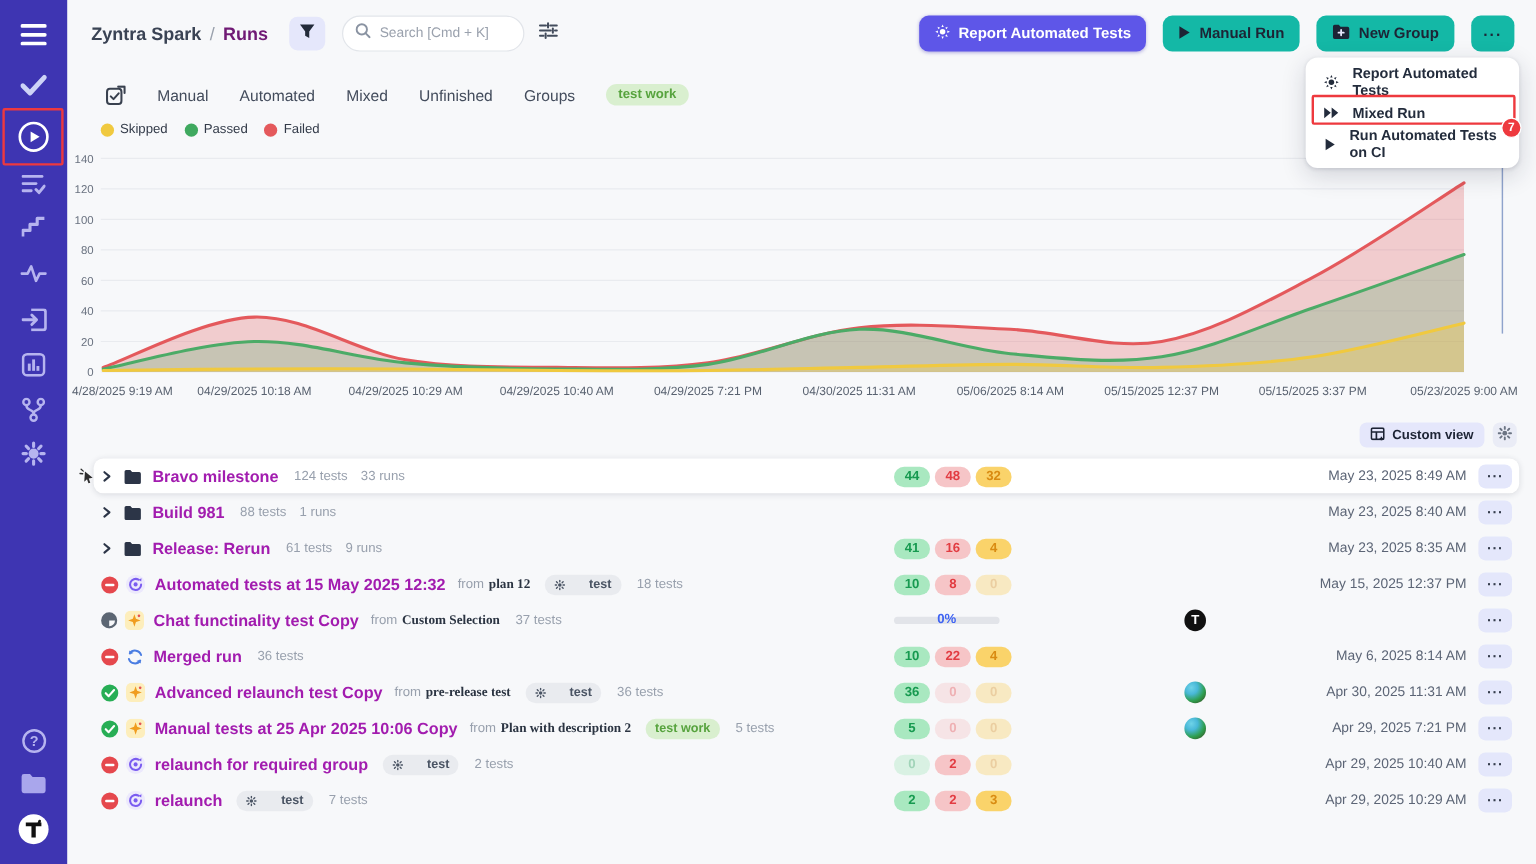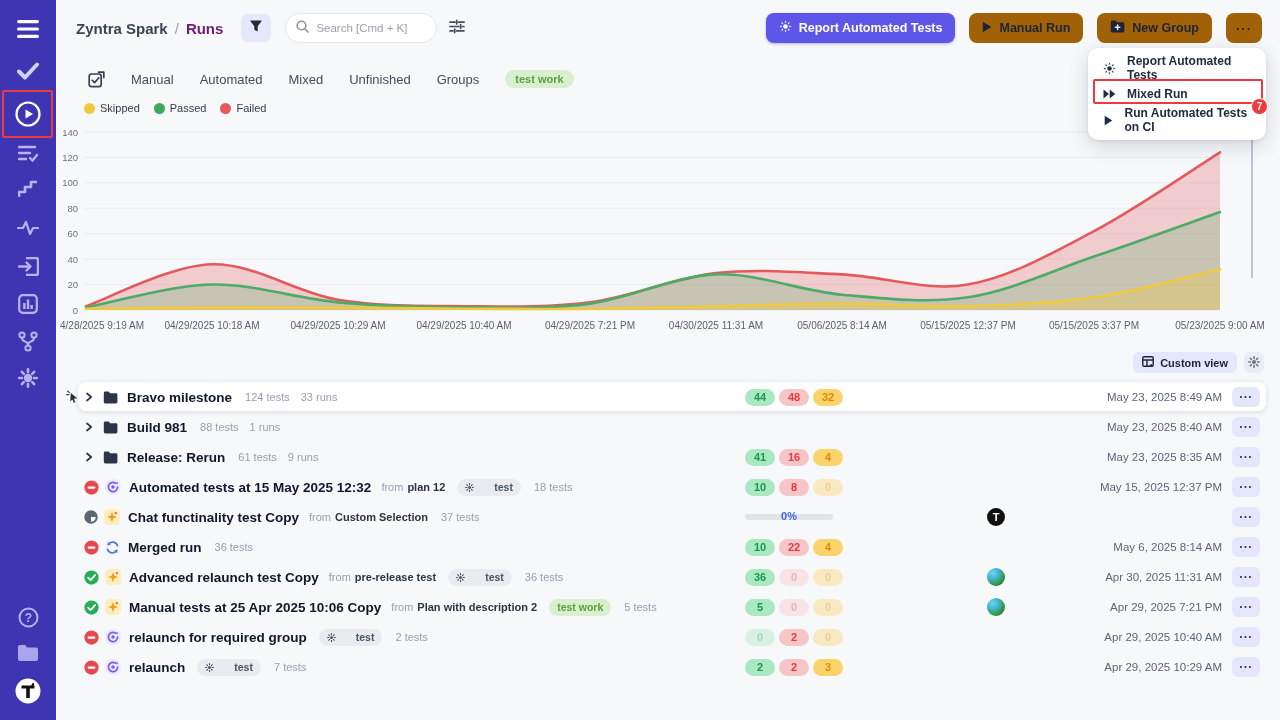--- a/index.html
+++ b/index.html
@@ -21,21 +21,21 @@
   .bc-sep { color:#9aa1ad; font-weight:400; }
   .bc-current { color:#701a75; font-weight:800; }
   .filter-btn { margin-left:18px; width:30px; height:28px; border-radius:7px; background:#e5e7fb; display:flex; align-items:center; justify-content:center; cursor:pointer; }
   .search-box { margin-left:14px; width:152px; height:30px; background:#fff; border:1px solid #e2e5ea; border-radius:15px; display:flex; align-items:center; padding:0 10px; gap:7px; cursor:text; }
   .search-box input { border:none; outline:none; width:110px; font-size:11.5px; color:#3a4354; background:transparent; font-family:"Liberation Sans",sans-serif; }
   .search-box input::placeholder { color:#9aa1ad; }
   .sliders-btn { margin-left:12px; cursor:pointer; display:flex; align-items:center; }
   .hdr-actions { position:absolute; right:18px; top:13px; display:flex; gap:14px; align-items:center; }
   .btn { height:30px; border-radius:8px; display:flex; align-items:center; gap:7px; padding:0 13px; font-size:12.5px; font-weight:700; cursor:pointer; white-space:nowrap; }
   .btn-primary { background:#5e56e8; color:#fff; box-shadow:0 1px 3px rgba(60,50,180,.35); }
-  .btn-light { background:#a16207; color:#1d2435; }
+  .btn-light { background:#14b8a6; color:#1d2435; }
   .btn-dots { padding:0 10px; font-weight:800; letter-spacing:1px; font-size:13px; }
 
   
   .menu { position:absolute; left:1088px; top:48px; width:178px; background:#fff; border-radius:10px; box-shadow:0 6px 20px rgba(25,30,55,.16), 0 1px 3px rgba(25,30,55,.10); z-index:40; padding:7px 0; }
   .menu-item { height:26px; display:flex; align-items:center; gap:11px; padding:0 15px; font-size:12px; font-weight:600; color:#232c3c; cursor:pointer; }
   .menu-item .mi-ic { width:13px; display:flex; justify-content:center; }
   .menu .annot-box { left:5px; top:31px; width:170px; height:25px; }
   .menu-badge { position:absolute; left:163px; top:50px; width:17px; height:17px; border-radius:50%; background:#ee393e; border:1px solid #fff; color:#fff; font-size:10px; font-weight:800; display:flex; align-items:center; justify-content:center; z-index:55; }
 
   
@@ -61,26 +61,26 @@
   
   .runs-list { position:absolute; left:60px; top:382px; width:1206px; }
   .run-row { position:relative; height:30px; display:flex; align-items:center; padding-left:24px; cursor:pointer; }
   .run-row.elevated::before { content:""; position:absolute; left:18px; right:0; top:0px; bottom:1px; background:#fff; border-radius:8px; box-shadow:0 1px 5px rgba(30,35,60,.14); z-index:0; }
   .run-row > * { position:relative; z-index:1; }
   .drag-cursor { position:absolute; left:6px; top:8px; z-index:2; }
   .chev { margin-right:9px; display:flex; }
   .row-folder { margin-right:9px; display:flex; }
   .st-ic { margin-right:6px; display:flex; }
   .kind-ic { margin-right:8px; display:flex; }
-  .row-name { font-size:13.5px; color:#0f172a; white-space:nowrap; }
+  .row-name { font-size:13.5px; color:#a21caf; white-space:nowrap; }
   .row-name.grp { font-weight:700; }
   .row-name.run { font-weight:600; }
   .row-meta { margin-left:13px; font-size:11px; color:#98a0ad; display:flex; gap:11px; white-space:nowrap; }
   .row-from { margin-left:10px; font-size:11px; color:#98a0ad; white-space:nowrap; }
-  .row-from b { color:#2b3442; font-weight:800; margin-left:4px; }
+  .row-from b { color:#2b3442; font-weight:800; margin-left:4px;font-family:Liberation Serif, serif; }
   .row-tag { margin-left:12px; display:flex; align-items:center; gap:20px; background:#e9ebef; border-radius:10px; padding:2.5px 8px; font-size:10.5px; font-weight:600; color:#4a5464; white-space:nowrap; }
   .row-tag.green { background:#d9efcf; color:#57a33e; }
   .badge-group { position:absolute; left:685px; display:flex; gap:4px; }
   .cbadge { min-width:30px; height:17px; border-radius:9px; font-size:11px; font-weight:800; display:flex; align-items:center; justify-content:center; padding:0 8px; }
   .cbadge.p { background:#a9e8c0; color:#179a50; }
   .cbadge.f { background:#f6c5c7; color:#e23c42;text-align:right; }
   .cbadge.s { background:#fad36a; color:#d98b12; }
   .cbadge.faded { opacity:.38; }
   .progress-wrap { position:absolute; left:685px; width:88px; height:17px; }
   .progress-bar { position:absolute; left:0; right:0; top:5.5px; height:6px; border-radius:3px; background:#e2e4e9; }

